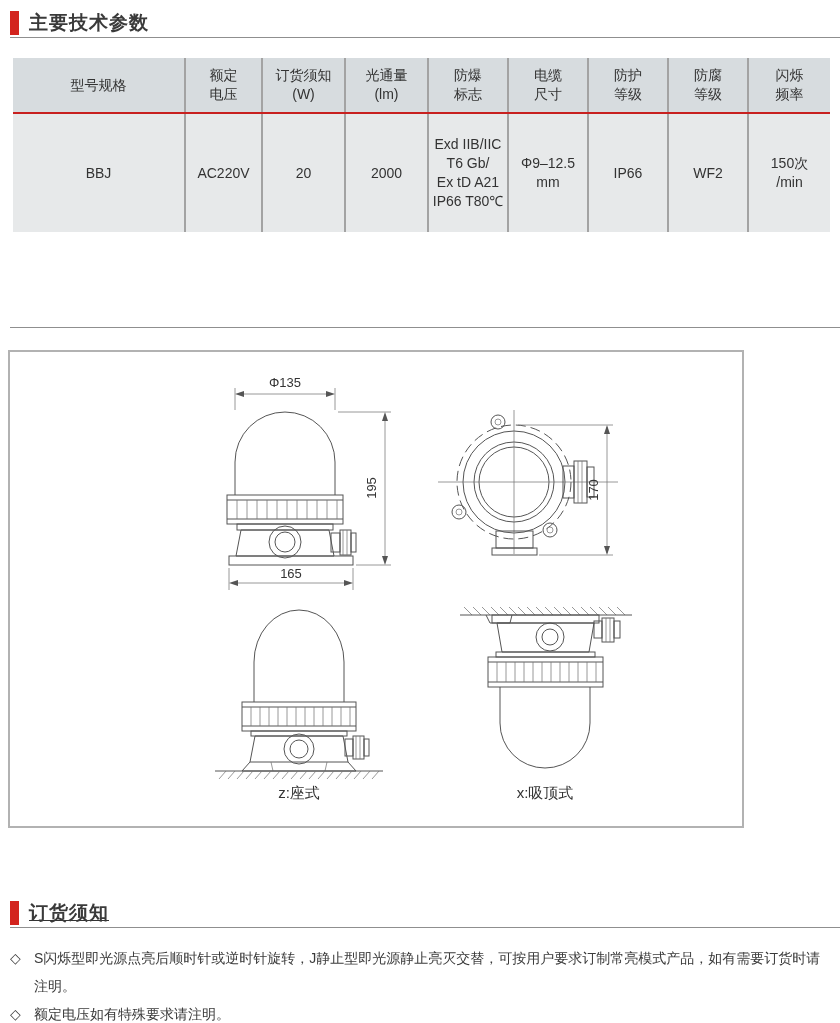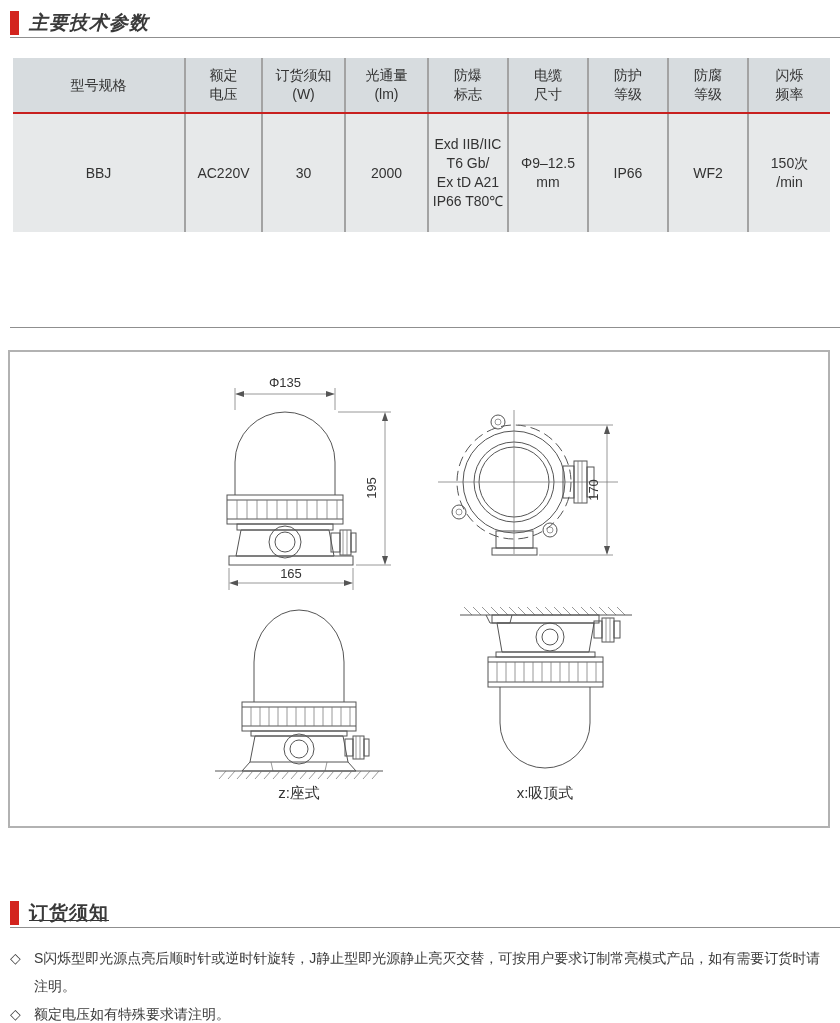--- a/index.html
+++ b/index.html
@@ -20,41 +20,41 @@
       text-align:center; vertical-align:middle; font-weight:normal;
       font-size:14px; color:#333; line-height:19px;
       border-left:2px solid #a3a3a3; }
   table.params th:first-child, table.params td:first-child { border-left:none;margin-top:34px; }
   table.params thead tr { height:55px; background:#d7dcdf; }
   table.params thead th { border-bottom:2px solid #c8201f; }
   table.params tbody tr { height:119px; background:#e7e9ea; }
   .cell-line { display:block; }
 
   
-  .draw-box { position:absolute; left:8px; top:350px; width:822px; height:478px;
+  .draw-box { position:absolute; left:8px; top:350px; width:736px; height:478px;
               border:2px solid #b2b2b2; background:#fff; }
   .draw-box svg { position:absolute; }
   svg .ln { stroke:#555; stroke-width:1; fill:none; }
   svg .thin { stroke:#777; stroke-width:0.75; fill:none; }
   svg .arr { fill:#555; stroke:none; }
   svg text { font-family:"Liberation Sans", sans-serif; font-size:13px; fill:#333; }
   svg text.cap { font-size:15px; }
 
   
   .notes { position:absolute; left:10px; top:944px; right:6px; font-size:14px;
            color:#3a3a3a; line-height:28px; }
   .note-row { display:flex; }
   .note-bullet { width:24px; flex:0 0 24px; }
 </style>
 </head>
 <body>
 
 <div class="page">
 
-  <div class="sec-head" style="top:8px;font-style:italic;">
+  <div class="sec-head" style="top:8px;">
     <div class="sec-bar"></div>
     <div class="sec-title">主要技术参数</div>
   </div>
   <div class="sec-line" style="top:37px;"></div>
 
   <table class="params">
     <colgroup>
       <col style="width:172px">
         <col style="width:77px">
         <col style="width:83px">
@@ -106,21 +106,21 @@
     </thead>
     <tbody>
       <tr>
         <td>
             <span class="cell-line">BBJ</span>
           </td>
         <td>
             <span class="cell-line">AC220V</span>
           </td>
         <td>
-            <span class="cell-line">30</span>
+            <span class="cell-line">20</span>
           </td>
         <td>
             <span class="cell-line">2000</span>
           </td>
         <td>
             <span class="cell-line">Exd IIB/IIC</span>
             <span class="cell-line">T6 Gb/</span>
             <span class="cell-line">Ex tD A21</span>
             <span class="cell-line">IP66 T80℃</span>
           </td>

